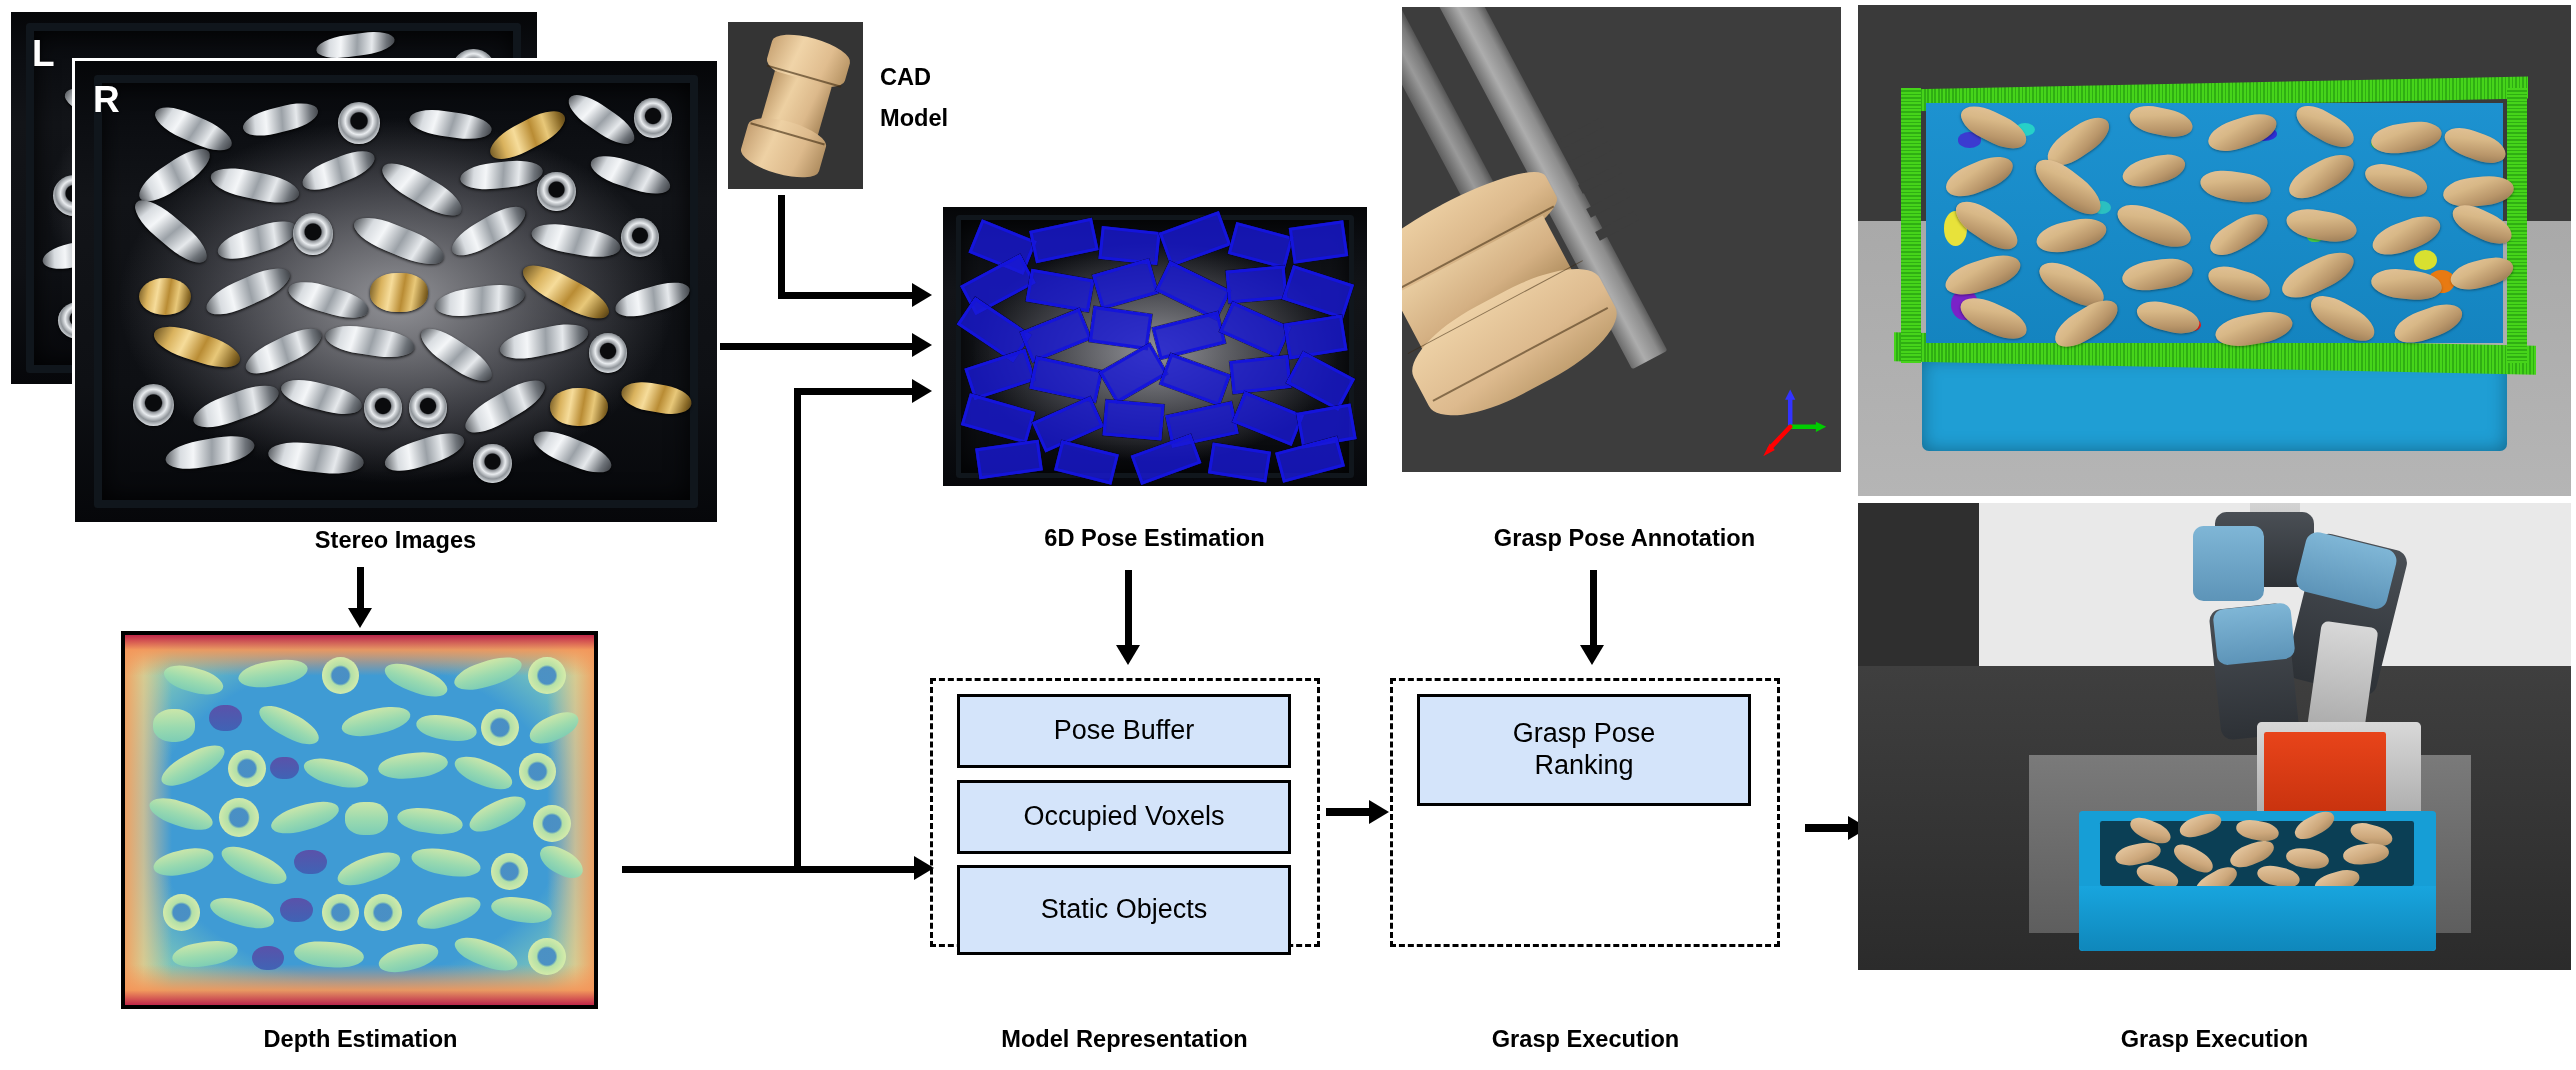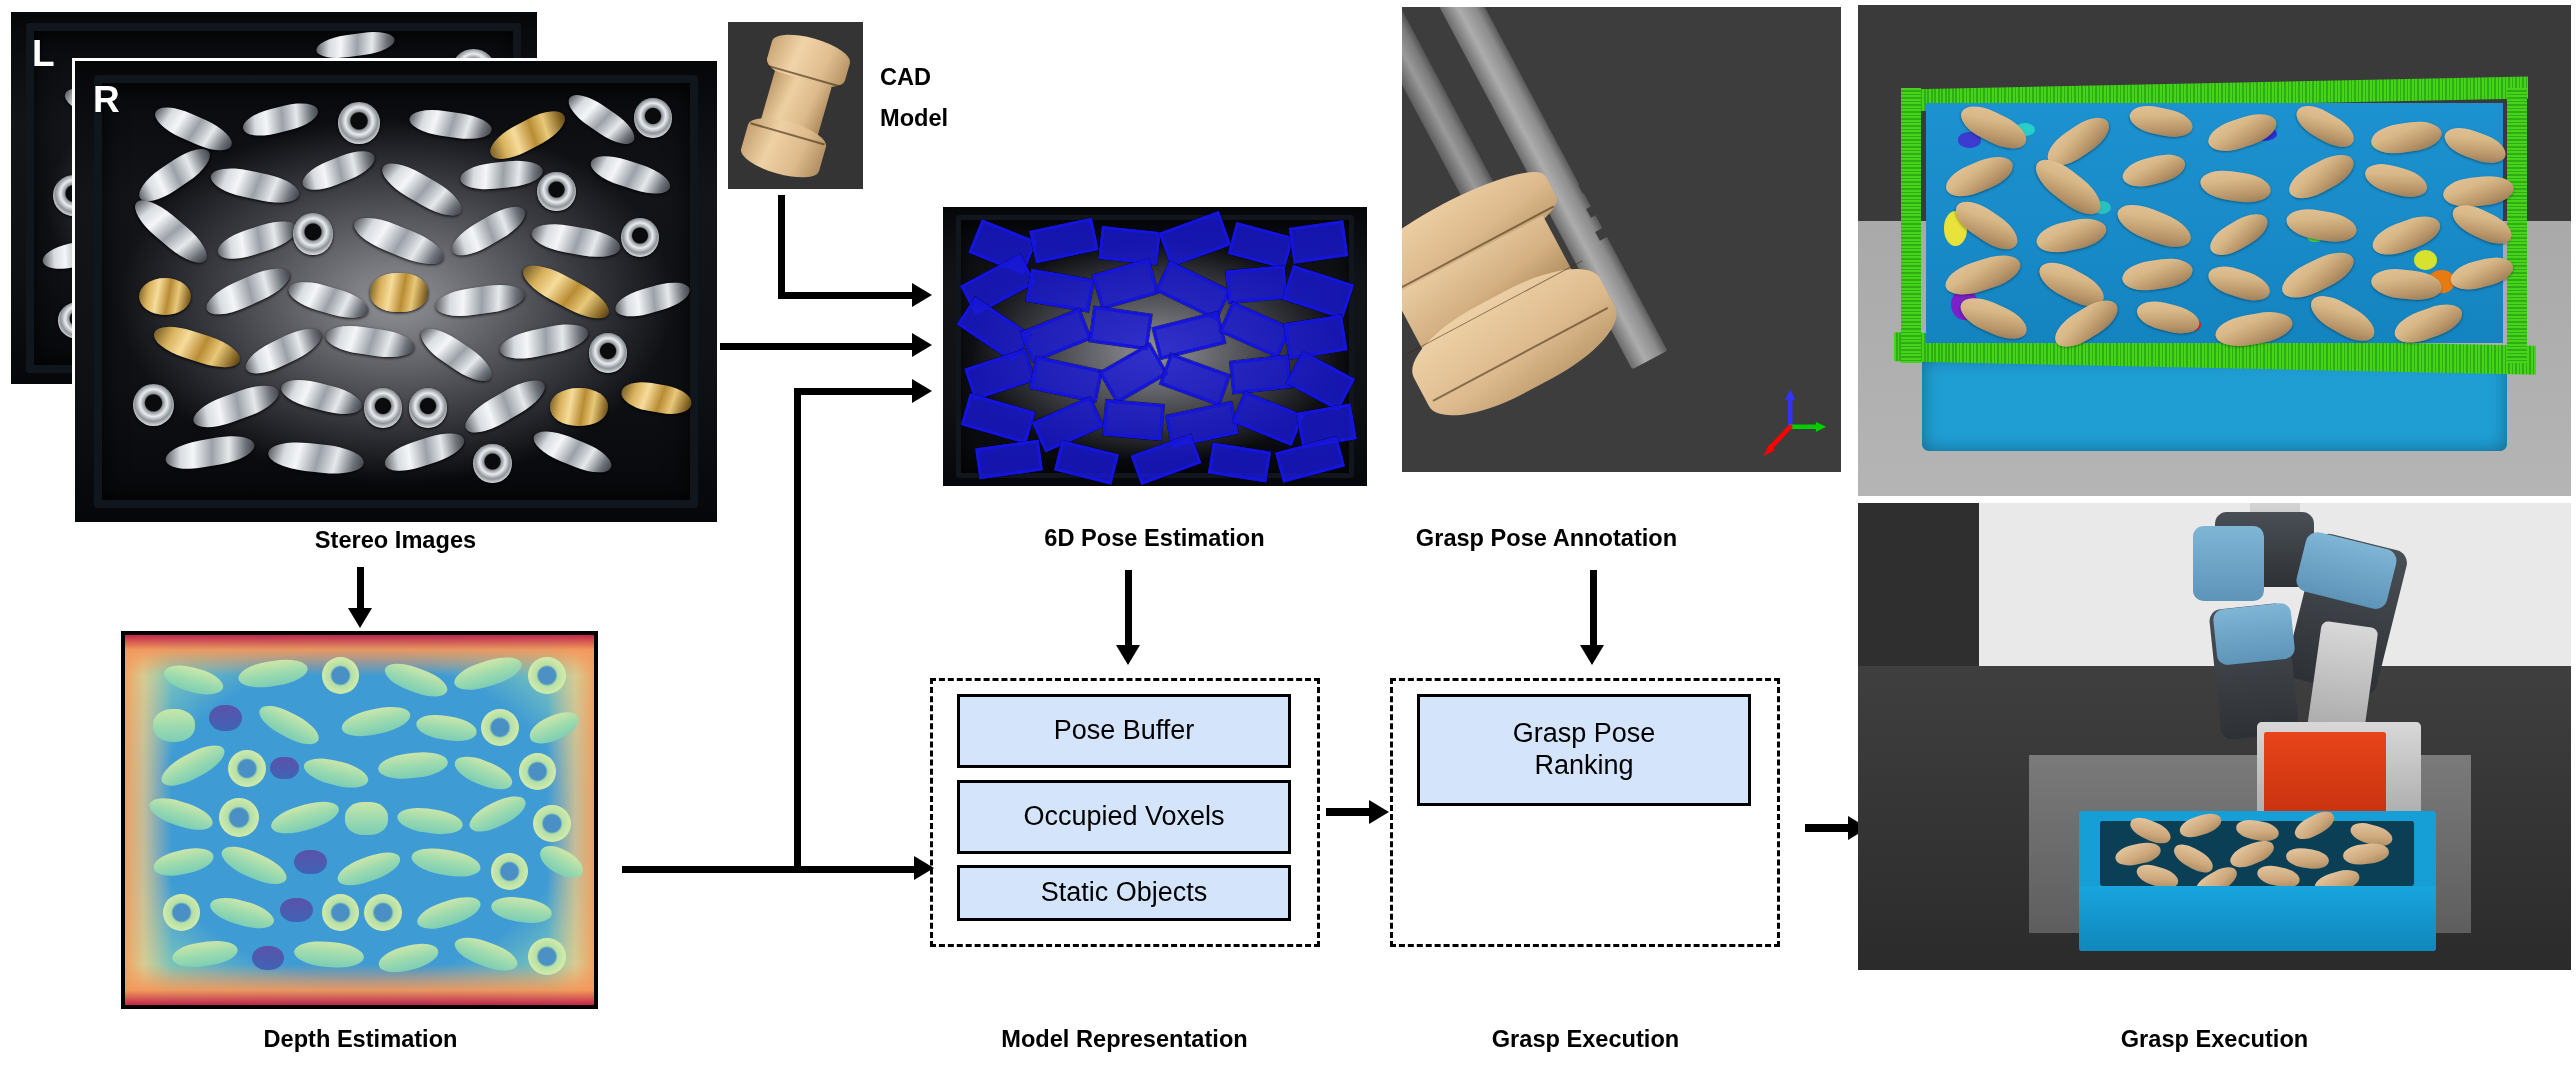--- a/index.html
+++ b/index.html
@@ -366,33 +366,33 @@
       <g stroke-width="7" stroke-linecap="round">
         <line x1="58" y1="62" x2="58" y2="14" stroke="#3333ff"></line>
         <polygon points="58,4 50,20 66,20" fill="#3333ff"></polygon>
         <line x1="58" y1="62" x2="104" y2="62" stroke="#00cc00"></line>
         <polygon points="114,62 98,54 98,70" fill="#00cc00"></polygon>
         <line x1="58" y1="62" x2="26" y2="96" stroke="#ff0000"></line>
         <polygon points="16,108 34,98 26,88" fill="#ff0000"></polygon>
       </g>
     </svg>
   </div>
-  <div class="caption" style="left:1322px; top:527px; width:449px;">Grasp Pose Annotation</div>
+  <div class="caption" style="left:1400px; top:527px; width:449px;">Grasp Pose Annotation</div>
 
   <div class="aline" style="left:1590px; top:570px; width:6.5px; height:80px;"></div>
   <div class="ahead down" style="left:1580px; top:645px;"></div>
 
   <div class="dashgroup" style="left:930px; top:678px; width:390px; height:269px;"></div>
   <div class="bluebox" style="left:957px; top:780px; width:334px; height:74px;">
     <span>Occupied Voxels</span>
   </div>
   <div class="bluebox" style="left:957px; top:694px; width:334px; height:74px;">
     <span>Pose Buffer</span>
   </div>
-  <div class="bluebox" style="left:957px; top:865px; width:334px; height:56px;">
+  <div class="bluebox" style="left:957px; top:865px; width:334px; height:90px;">
     <span>Static Objects</span>
   </div>
   <div class="caption" style="left:909px; top:1028px; width:431px;">Model Representation</div>
 
   <div class="aline" style="left:1326px; top:808px; width:50px; height:8.3px;"></div>
   <div class="ahead right" style="left:1369px; top:800px;"></div>
 
   <div class="dashgroup" style="left:1390px; top:678px; width:390px; height:269px;"></div>
   <div class="bluebox" style="left:1417px; top:694px; width:334px; height:112px;">
     <span>

